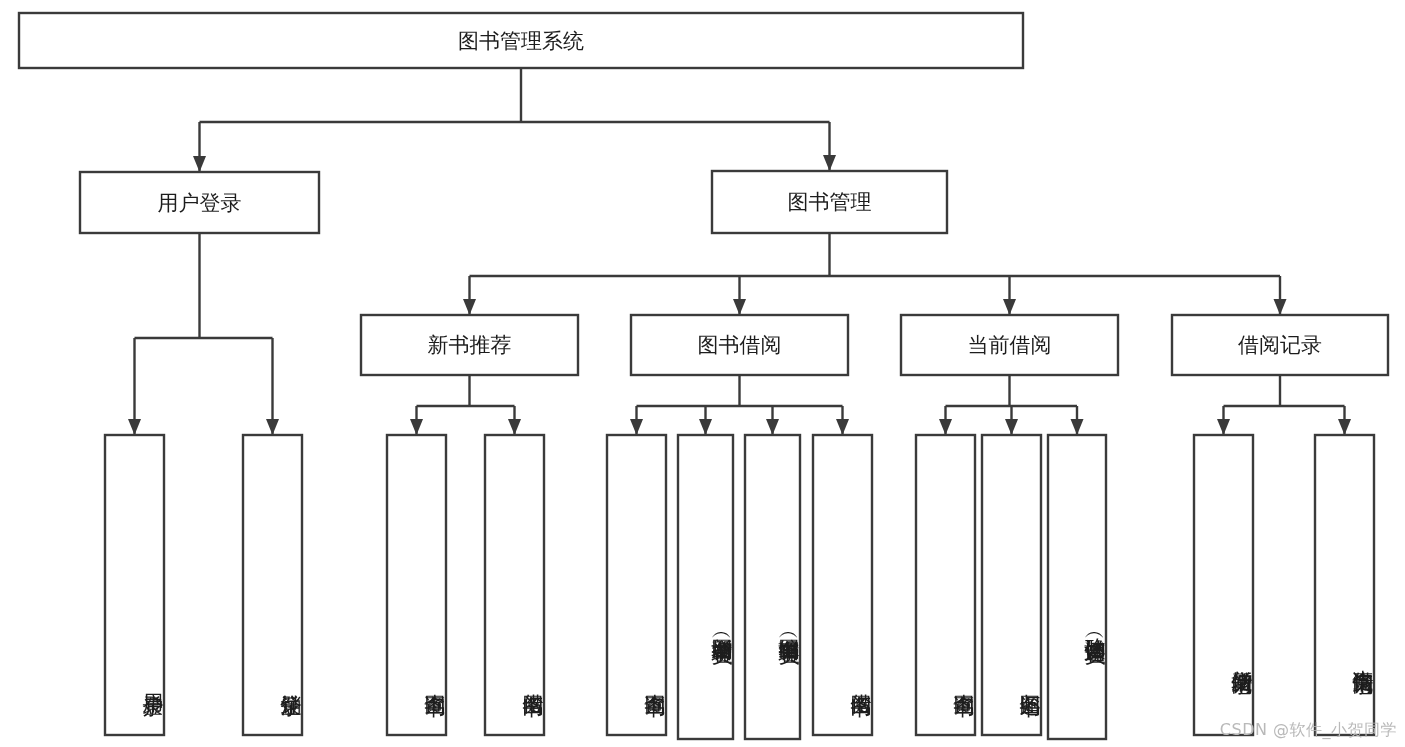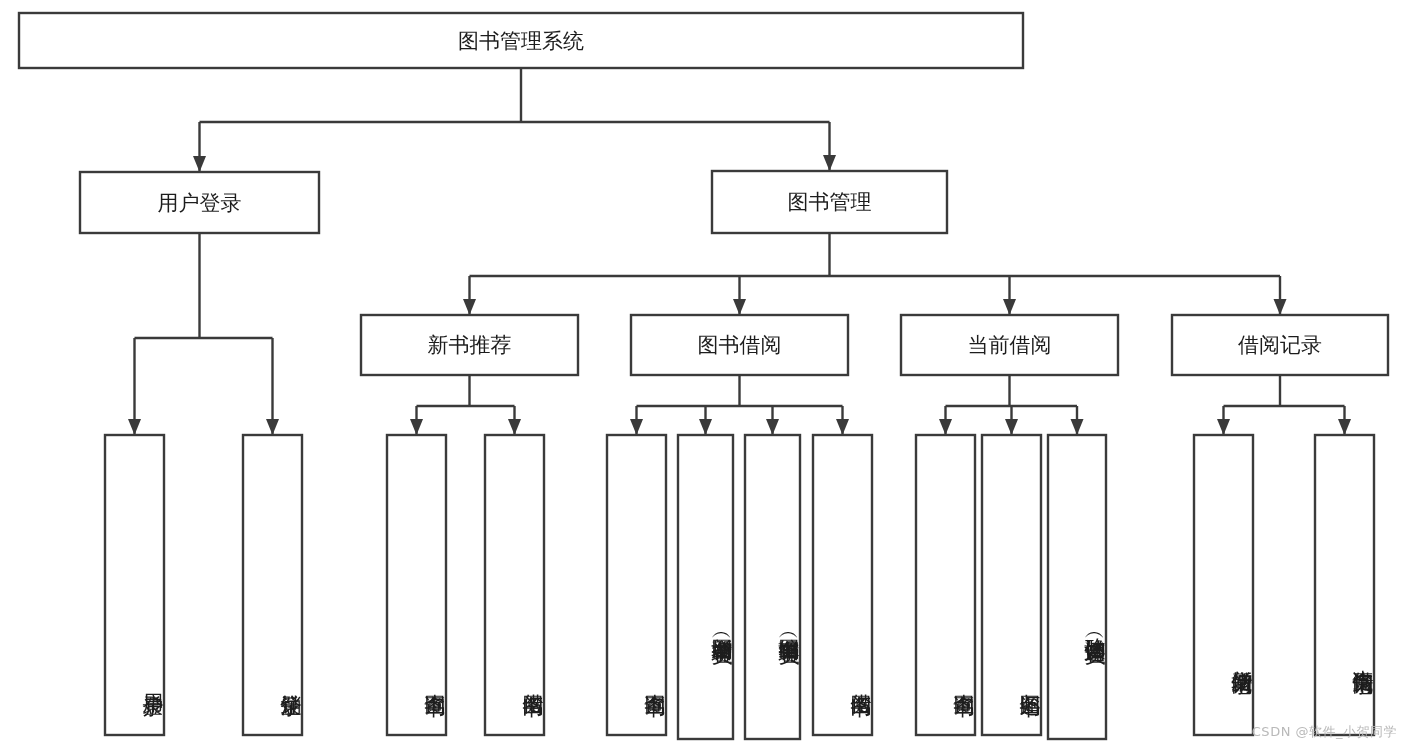--- a/index.html
+++ b/index.html
@@ -45,21 +45,21 @@
     font-size: 21px;
     fill: #1d1d1d;
     text-anchor: middle;
     dominant-baseline: middle;
   }
   .watermark-text {
     position: absolute;
     right: 8px;
     bottom: 6px;
     font-family: "DejaVu Sans", "Liberation Sans", sans-serif;
-    font-size: 13px;
+    font-size: 16px;
     color: #b9b9b9;
     white-space: nowrap;
     letter-spacing: 0.5px;
     user-select: none;
   }
   .vbox-label {
     position: absolute;
     writing-mode: vertical-rl;
     text-orientation: upright;
     font-family: "DejaVu Sans", "Liberation Sans", sans-serif;

